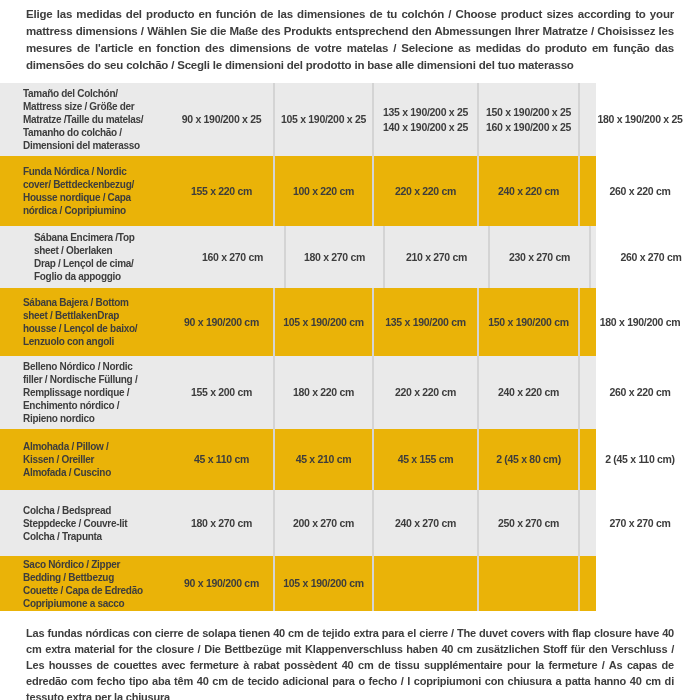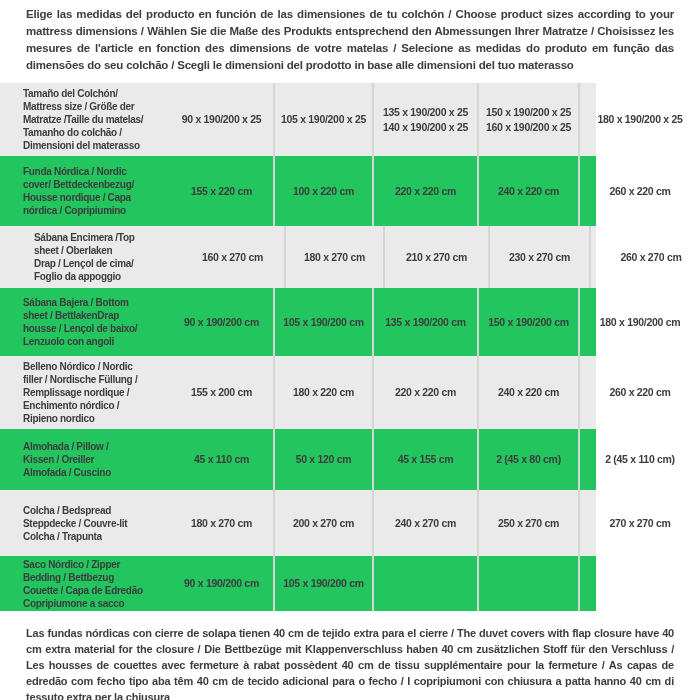--- a/index.html
+++ b/index.html
@@ -19,21 +19,21 @@
     line-height: 17px;
     letter-spacing: -0.2px;
     text-align: justify;
   }
 
   .size-table { margin-top: 9px; width: 596px; }
 
   .trow {
     display: grid;
     grid-template-columns: 170px 103px 99px 105px 101px 122px;
-    background: #22c55e;
+    background: #eab308;
   }
   .trow:nth-child(odd) { background: #eaeaea; }
   .trow:nth-child(1) { height: 73px; }
   .trow:nth-child(2) { height: 70px; }
   .trow:nth-child(3) { height: 62px; padding-left: 11px; }
   .trow:nth-child(4) { height: 68px; }
   .trow:nth-child(5) { height: 73px; }
   .trow:nth-child(6) { height: 61px; }
   .trow:nth-child(7) { height: 66px; }
   .trow:nth-child(8) { height: 55px; }
@@ -133,21 +133,21 @@
         <div class="tcell sep">180 x 220 cm</div>
         <div class="tcell sep">220 x 220 cm</div>
         <div class="tcell sep">240 x 220 cm</div>
         <div class="tcell sep">260 x 220 cm</div>
       </div>
       <div class="trow">
         <div class="tlabel">Almohada  / Pillow /
 Kissen / Oreiller
 Almofada / Cuscino</div>
         <div class="tcell">45 x 110 cm</div>
-        <div class="tcell sep">50 x 120 cm</div>
+        <div class="tcell sep">45 x 210 cm</div>
         <div class="tcell sep">45 x 155 cm</div>
         <div class="tcell sep">2 (45 x 80 cm)</div>
         <div class="tcell sep">2 (45 x 110 cm)</div>
       </div>
       <div class="trow">
         <div class="tlabel">Colcha / Bedspread
 Steppdecke / Couvre-lit
 Colcha / Trapunta</div>
         <div class="tcell">180 x 270 cm</div>
         <div class="tcell sep">200 x 270 cm</div>

